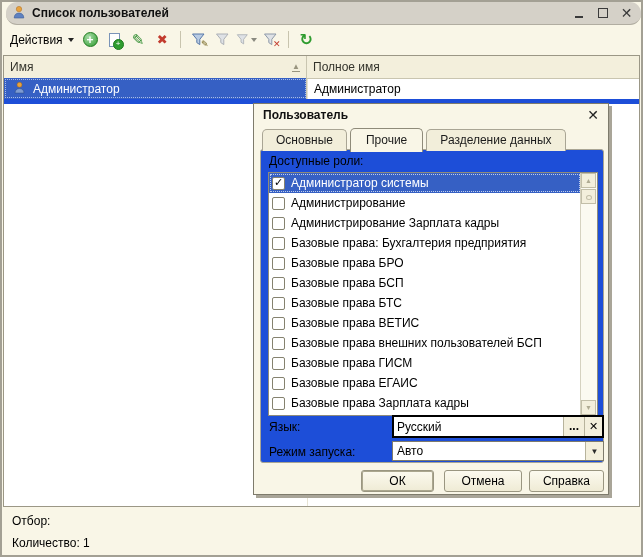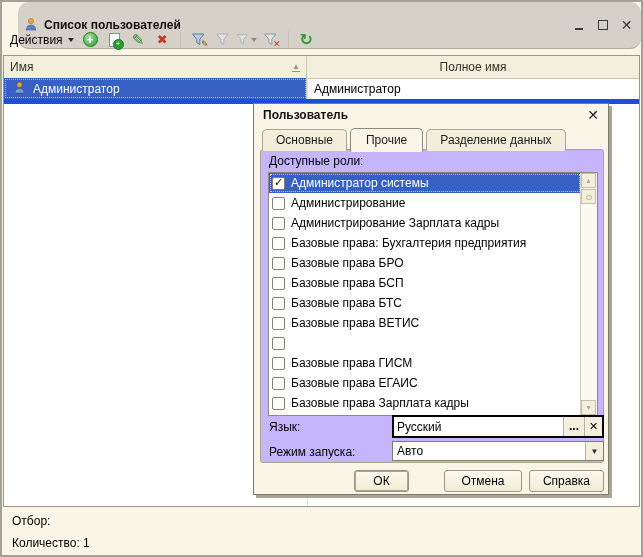--- a/index.html
+++ b/index.html
@@ -2,22 +2,22 @@
 <html><head>
 <meta charset="utf-8">
 <style>
   html,body{margin:0;padding:0;background:#ffffff;}
   .window{
     position:relative;width:643px;height:557px;box-sizing:border-box;
     background:#F9F6E7;border:2px solid #A3A094;overflow:hidden;
     font-family:"Liberation Sans","DejaVu Sans",sans-serif;font-size:12px;color:#000;
   }
   
-  .titlebar{position:absolute;left:16px;top:0;right:0;height:22px;background:#D5D1C8;
-    border-bottom:1px solid #B1ADA1;display:flex;align-items:center;padding:12px 6px;gap:6px;border-radius:11px;}
+  .titlebar{position:absolute;left:4px;top:0;right:0;height:22px;background:#D5D1C8;
+    border-bottom:1px solid #B1ADA1;display:flex;align-items:center;padding:0 6px;gap:6px;border-radius:11px;}
   .title-text{font-weight:bold;color:#101010;flex:1;white-space:nowrap;}
   .winctl{display:flex;gap:11px;align-items:center;margin-right:2px;}
   .ctl{width:12px;height:12px;position:relative;cursor:default;}
   .ctl-min::after{content:"";position:absolute;left:1px;right:3px;bottom:1px;height:2px;background:#3a3a3a;}
   .ctl-max::after{content:"";position:absolute;left:1px;top:1px;width:8px;height:8px;border:1.5px solid #3a3a3a;}
   .ctl-close{font-size:14px;font-weight:bold;color:#3a3a3a;line-height:12px;text-align:center;width:13px;}
   
   .toolbar{position:absolute;left:0;top:23px;right:0;height:29px;display:flex;align-items:center;padding:0 5px;gap:3px;}
   .actions{display:flex;align-items:center;gap:5px;padding:2px 3px;cursor:default;}
   .caret{width:0;height:0;border-left:3.5px solid transparent;border-right:3.5px solid transparent;border-top:4px solid #222;}
@@ -33,39 +33,39 @@
   .refresh-ic{color:#2F9C2F;font-size:16px;font-weight:bold;line-height:16px;}
   .mini-pencil{position:absolute;right:0px;bottom:1px;font-size:9px;color:#6a5a10;line-height:9px;}
   .mini-x{position:absolute;right:0px;bottom:1px;font-size:9px;font-weight:bold;color:#C23B2E;line-height:9px;}
   .hist-caret{width:0;height:0;border-left:3px solid transparent;border-right:3px solid transparent;border-top:4px solid #8a8a80;margin-left:2px;}
   
   .table{position:absolute;left:1px;top:53px;width:637px;height:452px;background:#fff;border:1px solid #9B9786;box-sizing:border-box;}
   .col-divider{position:absolute;left:303px;top:0;bottom:0;width:1px;background:#E7E4D4;}
   .thead{position:absolute;left:0;top:0;right:0;height:22px;background:#F3EFDC;border-bottom:1px solid #C9C5B0;display:flex;}
   .th{box-sizing:border-box;padding:0 6px;color:#33332b;display:flex;align-items:center;}
   .th-name{width:303px;border-right:1px solid #C9C5B0;justify-content:space-between;}
-  .th-full{flex:1;justify-content:center;}
+  .th-full{flex:1;}
   .sort-ic{font-size:8px;color:#98947E;border-bottom:1px solid #98947E;line-height:9px;}
   .trow{position:absolute;left:0;top:22px;right:0;height:21px;display:flex;border-bottom:5px solid #1d4ed8;}
   .cell-name{width:303px;box-sizing:border-box;background:#3660C4;color:#fff;display:flex;align-items:center;gap:7px;
     padding:0 4px 0 9px;border-right:1px solid #C9C5B0;outline:1px dotted #A9BCE8;outline-offset:-2px;}
   .cell-full{flex:1;padding:0 7px;display:flex;align-items:center;color:#000;}
   
   .status-filter{position:absolute;left:10px;top:512px;}
   .status-count{position:absolute;left:10px;top:534px;}
   
   .dialog{position:absolute;left:251px;top:101px;width:356px;height:392px;box-sizing:border-box;z-index:5;
     background:#F9F6E7;border:1px solid #7E7B6C;box-shadow:3px 3px 0 0 #A9A598;}
   .dlg-head{position:absolute;left:0;top:0;right:0;height:22px;display:flex;align-items:center;padding:0 9px;font-weight:bold;color:#101010;}
   .dlg-close{position:absolute;right:9px;top:3px;font-weight:bold;font-size:14px;color:#222;cursor:default;}
   .tabs{position:absolute;left:8px;top:23px;display:flex;gap:3px;align-items:flex-end;z-index:2;}
   .tab{background:#F2EEDA;border:1px solid #A9A594;border-bottom:none;border-radius:5px 5px 0 0;padding:3px 13px 4px;color:#1c1c1c;cursor:default;}
   .tab.active{background:#F9F6E7;padding:4px 15px 5px;position:relative;top:1px;border-color:#8F8B7A;}
   .panel{position:absolute;left:6px;top:45px;width:344px;height:314px;box-sizing:border-box;
-    border:1px solid #A9A594;border-radius:3px;background:#c4b5fd;}
+    border:1px solid #A9A594;border-radius:3px;background:#1d4ed8;}
   .roles-label{position:absolute;left:8px;top:4px;}
   .rolelist{position:absolute;left:7px;top:22px;width:330px;height:244px;background:#fff;border:1px solid #8E8B7B;box-sizing:border-box;overflow:hidden;}
   .role-rows{position:absolute;left:0;top:0;right:16px;}
   .role-row{height:20px;display:flex;align-items:center;gap:6px;padding-left:3px;box-sizing:border-box;}
   .role-row.sel{background:#3660C4;color:#fff;outline:1px dotted #BFCDEB;outline-offset:-2px;}
   .cb{width:13px;height:13px;background:#fff;border:1px solid #85826F;border-radius:2px;box-sizing:border-box;flex:none;position:relative;}
   .cb.checked::after{content:"\2713";position:absolute;left:1px;top:-2px;font-size:11px;font-weight:bold;color:#000;}
   .role-text{white-space:nowrap;}
   .vscroll{position:absolute;right:0;top:0;bottom:0;width:16px;background:#FBFAF1;border-left:1px solid #D5D2C0;}
   .sb-btn{position:absolute;left:0;width:15px;height:15px;background:#F3EFDC;border:1px solid #C2BEA8;box-sizing:border-box;
@@ -78,21 +78,21 @@
   .lang-field{position:absolute;left:131px;top:265px;width:212px;height:23px;box-sizing:border-box;border:2px solid #000;background:#fff;display:flex;align-items:stretch;}
   .lang-input{flex:1;border:none;outline:none;margin:0;padding:0 3px;font:inherit;background:#fff;min-width:0;color:#000;}
   .lang-pick{width:21px;background:#F3EFDC;border:none;border-left:1px solid #B7B39C;text-align:center;font:inherit;font-weight:bold;padding:0;line-height:17px;}
   .lang-clear{width:17px;background:#F3EFDC;border:none;border-left:1px solid #B7B39C;text-align:center;font-weight:bold;font-size:11px;line-height:18px;cursor:default;}
   .mode-label{position:absolute;left:8px;top:295px;}
   .mode-combo{position:absolute;left:131px;top:291px;width:212px;height:20px;box-sizing:border-box;border:1px solid #7E7B6C;background:#fff;display:flex;}
   .mode-value{flex:1;display:flex;align-items:center;padding:0 4px;border-radius:8px;}
   .combo-btn{width:17px;background:#F3EFDC;border-left:1px solid #B7B39C;display:flex;align-items:center;justify-content:center;font-size:8px;color:#2a2a2a;}
   .dlg-btn{position:absolute;top:366px;height:22px;box-sizing:border-box;font:inherit;text-align:center;cursor:default;
     background:linear-gradient(#FCFAEF,#EFEBD5);border:1px solid #9A9681;border-radius:3px;color:#000;}
-  .btn-ok{left:100px;width:55px;box-shadow:inset 0 0 0 1px #ABA78F;}
+  .btn-ok{left:107px;width:73px;box-shadow:inset 0 0 0 1px #ABA78F;}
   .btn-cancel{left:190px;width:78px;}
   .btn-help{left:275px;width:75px;}
 </style>
 </head>
 <body>
 
 <div class="window">
 
   <div class="titlebar">
     <span>
@@ -236,20 +236,21 @@
           <div class="role-row">
             <span class="cb"></span>
             <span class="role-text">Базовые права БТС</span>
           </div>
           <div class="role-row">
             <span class="cb"></span>
             <span class="role-text">Базовые права ВЕТИС</span>
           </div>
           <div class="role-row">
             <span class="cb"></span>
+            <span class="role-text">Базовые права внешних пользователей БСП</span>
           </div>
           <div class="role-row">
             <span class="cb"></span>
             <span class="role-text">Базовые права ГИСМ</span>
           </div>
           <div class="role-row">
             <span class="cb"></span>
             <span class="role-text">Базовые права ЕГАИС</span>
           </div>
           <div class="role-row">

